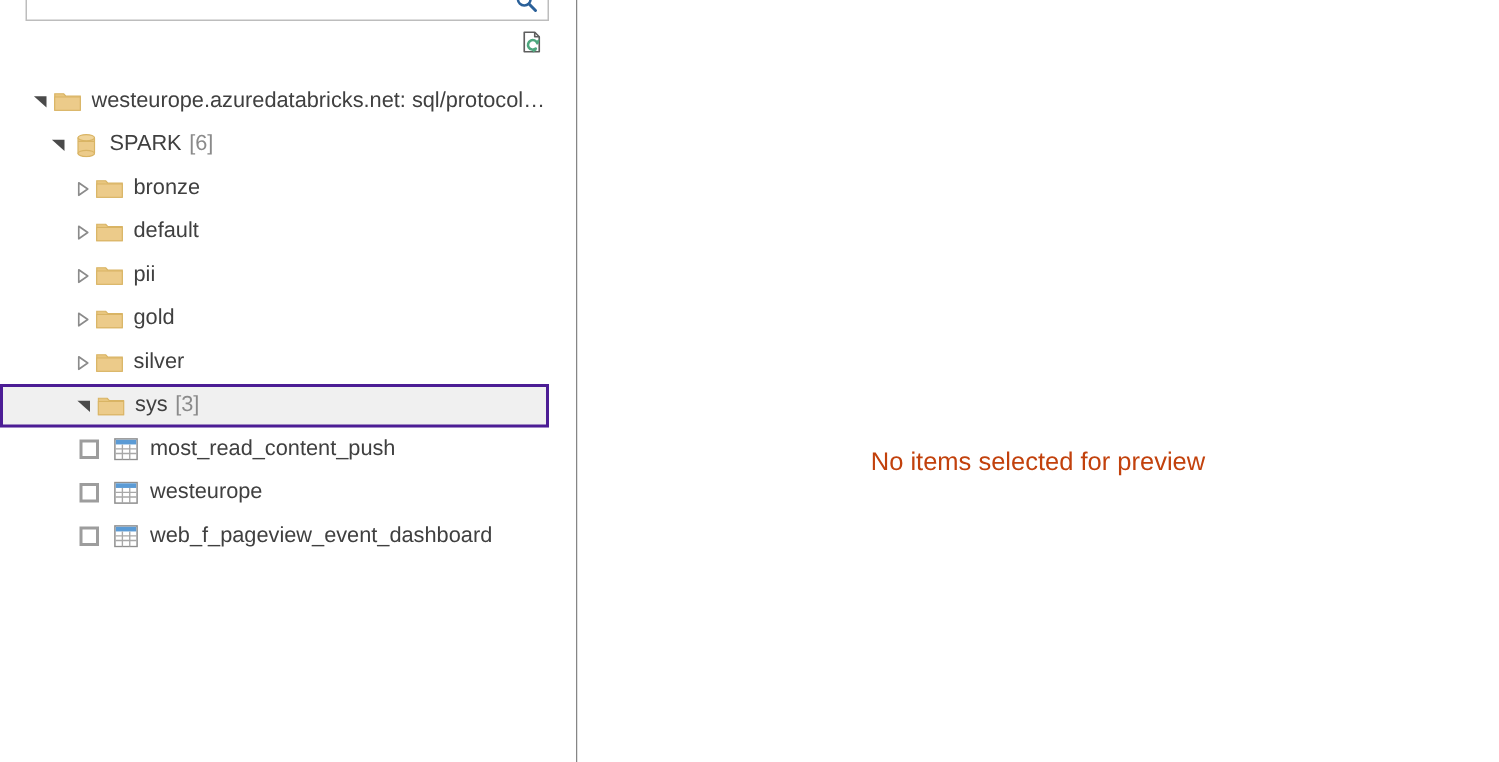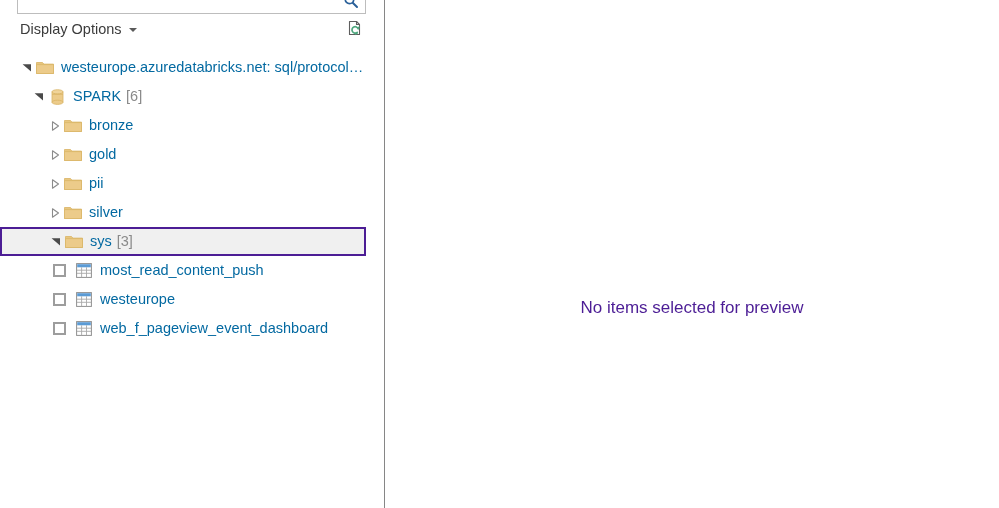--- a/index.html
+++ b/index.html
@@ -141,21 +141,21 @@
   .node-icon {
     width: 20px; height: 18px;
     flex: 0 0 20px;
     display: flex;
     align-items: center;
     justify-content: center;
     margin-right: 6px;
   }
   .node-label {
     font-size: 14.5px;
-    color: #0369a1;
+    color: #404040;
     line-height: 1;
     overflow: hidden;
     text-overflow: ellipsis;
   }
   .node-count {
     font-size: 14.5px;
     color: #8a8a8a;
     line-height: 1;
     margin-left: 5px;
   }
@@ -182,43 +182,39 @@
     width: 614px; height: 508px;
     background: #ffffff;
   }
   #preview-empty-text {
     position: absolute;
     left: 0;
     top: 298px;
     width: 614px;
     text-align: center;
     font-size: 17px;
-    color: #4c1d95;
+    color: #c2410c;
   }
 </style>
 </head>
 <body>
 
 <div id="explorer-pane">
 
   <div id="search-row">
     <input id="search-input" type="text" value="" placeholder="" style="">
     <div id="search-icon-btn">
       <svg width="16" height="16" viewBox="0 0 16 16" aria-hidden="true">
         <circle cx="6.5" cy="6.5" r="4.2" fill="none" stroke="#2a6099" stroke-width="1.7"></circle>
         <line x1="9.7" y1="9.7" x2="14" y2="14" stroke="#2a6099" stroke-width="2" stroke-linecap="round"></line>
       </svg>
     </div>
   </div>
 
   <div id="toolbar-row">
-    <div id="display-options">
-      <span class="label">Display Options</span>
-      <span class="caret-down"></span>
-    </div>
     <div id="refresh-btn">
       <svg width="19" height="19" viewBox="0 0 19 19" aria-hidden="true">
         <path d="M3.5 1.5 h7 l3 3 v10 h-10 z" fill="#ffffff" stroke="#5e5e5e" stroke-width="1.1" stroke-linejoin="round"></path>
         <path d="M10.5 1.5 v3 h3" fill="none" stroke="#5e5e5e" stroke-width="1.1" stroke-linejoin="round"></path>
         <path d="M11.2 12.4 a3.2 3.2 0 1 1 1.0 -3.6" fill="none" stroke="#4ea77e" stroke-width="1.7" stroke-linecap="round"></path>
         <path d="M13.6 6.0 l-0.4 2.9 l-2.6 -0.9 z" fill="#4ea77e"></path>
         <path d="M9.2 15.2 l0.4 -2.9 l2.6 0.9 z" fill="#4ea77e"></path>
       </svg>
     </div>
   </div>
@@ -274,35 +270,49 @@
           <svg class="tri-collapsed" viewBox="0 0 9 10" aria-hidden="true">
             <path d="M1.5 0.8 L7.5 5 L1.5 9.2 Z" fill="none" stroke="#8b8b8b" stroke-width="1.1" stroke-linejoin="round"></path>
           </svg>
         </span>
         <span class="node-icon">
           <svg width="18" height="15" viewBox="0 0 18 15" aria-hidden="true">
             <path d="M0.5 2.5 h6 l1.4 1.6 h9.6 v9.4 h-17 z" fill="#e8c67f" stroke="#d9b464" stroke-width="0.8"></path>
             <path d="M0.5 4.6 h17 v8.9 h-17 z" fill="#eccb8a" stroke="#d9b464" stroke-width="0.7"></path>
           </svg>
         </span>
+        <span class="node-label">default</span>
+      </div>
+      <div class="tree-row lvl2">
+        <span class="twisty">
+          <svg class="tri-collapsed" viewBox="0 0 9 10" aria-hidden="true">
+            <path d="M1.5 0.8 L7.5 5 L1.5 9.2 Z" fill="none" stroke="#8b8b8b" stroke-width="1.1" stroke-linejoin="round"></path>
+          </svg>
+        </span>
+        <span class="node-icon">
+          <svg width="18" height="15" viewBox="0 0 18 15" aria-hidden="true">
+            <path d="M0.5 2.5 h6 l1.4 1.6 h9.6 v9.4 h-17 z" fill="#e8c67f" stroke="#d9b464" stroke-width="0.8"></path>
+            <path d="M0.5 4.6 h17 v8.9 h-17 z" fill="#eccb8a" stroke="#d9b464" stroke-width="0.7"></path>
+          </svg>
+        </span>
+        <span class="node-label">pii</span>
+      </div>
+      <div class="tree-row lvl2">
+        <span class="twisty">
+          <svg class="tri-collapsed" viewBox="0 0 9 10" aria-hidden="true">
+            <path d="M1.5 0.8 L7.5 5 L1.5 9.2 Z" fill="none" stroke="#8b8b8b" stroke-width="1.1" stroke-linejoin="round"></path>
+          </svg>
+        </span>
+        <span class="node-icon">
+          <svg width="18" height="15" viewBox="0 0 18 15" aria-hidden="true">
+            <path d="M0.5 2.5 h6 l1.4 1.6 h9.6 v9.4 h-17 z" fill="#e8c67f" stroke="#d9b464" stroke-width="0.8"></path>
+            <path d="M0.5 4.6 h17 v8.9 h-17 z" fill="#eccb8a" stroke="#d9b464" stroke-width="0.7"></path>
+          </svg>
+        </span>
         <span class="node-label">gold</span>
-      </div>
-      <div class="tree-row lvl2">
-        <span class="twisty">
-          <svg class="tri-collapsed" viewBox="0 0 9 10" aria-hidden="true">
-            <path d="M1.5 0.8 L7.5 5 L1.5 9.2 Z" fill="none" stroke="#8b8b8b" stroke-width="1.1" stroke-linejoin="round"></path>
-          </svg>
-        </span>
-        <span class="node-icon">
-          <svg width="18" height="15" viewBox="0 0 18 15" aria-hidden="true">
-            <path d="M0.5 2.5 h6 l1.4 1.6 h9.6 v9.4 h-17 z" fill="#e8c67f" stroke="#d9b464" stroke-width="0.8"></path>
-            <path d="M0.5 4.6 h17 v8.9 h-17 z" fill="#eccb8a" stroke="#d9b464" stroke-width="0.7"></path>
-          </svg>
-        </span>
-        <span class="node-label">pii</span>
       </div>
       <div class="tree-row lvl2">
         <span class="twisty">
           <svg class="tri-collapsed" viewBox="0 0 9 10" aria-hidden="true">
             <path d="M1.5 0.8 L7.5 5 L1.5 9.2 Z" fill="none" stroke="#8b8b8b" stroke-width="1.1" stroke-linejoin="round"></path>
           </svg>
         </span>
         <span class="node-icon">
           <svg width="18" height="15" viewBox="0 0 18 15" aria-hidden="true">
             <path d="M0.5 2.5 h6 l1.4 1.6 h9.6 v9.4 h-17 z" fill="#e8c67f" stroke="#d9b464" stroke-width="0.8"></path>

